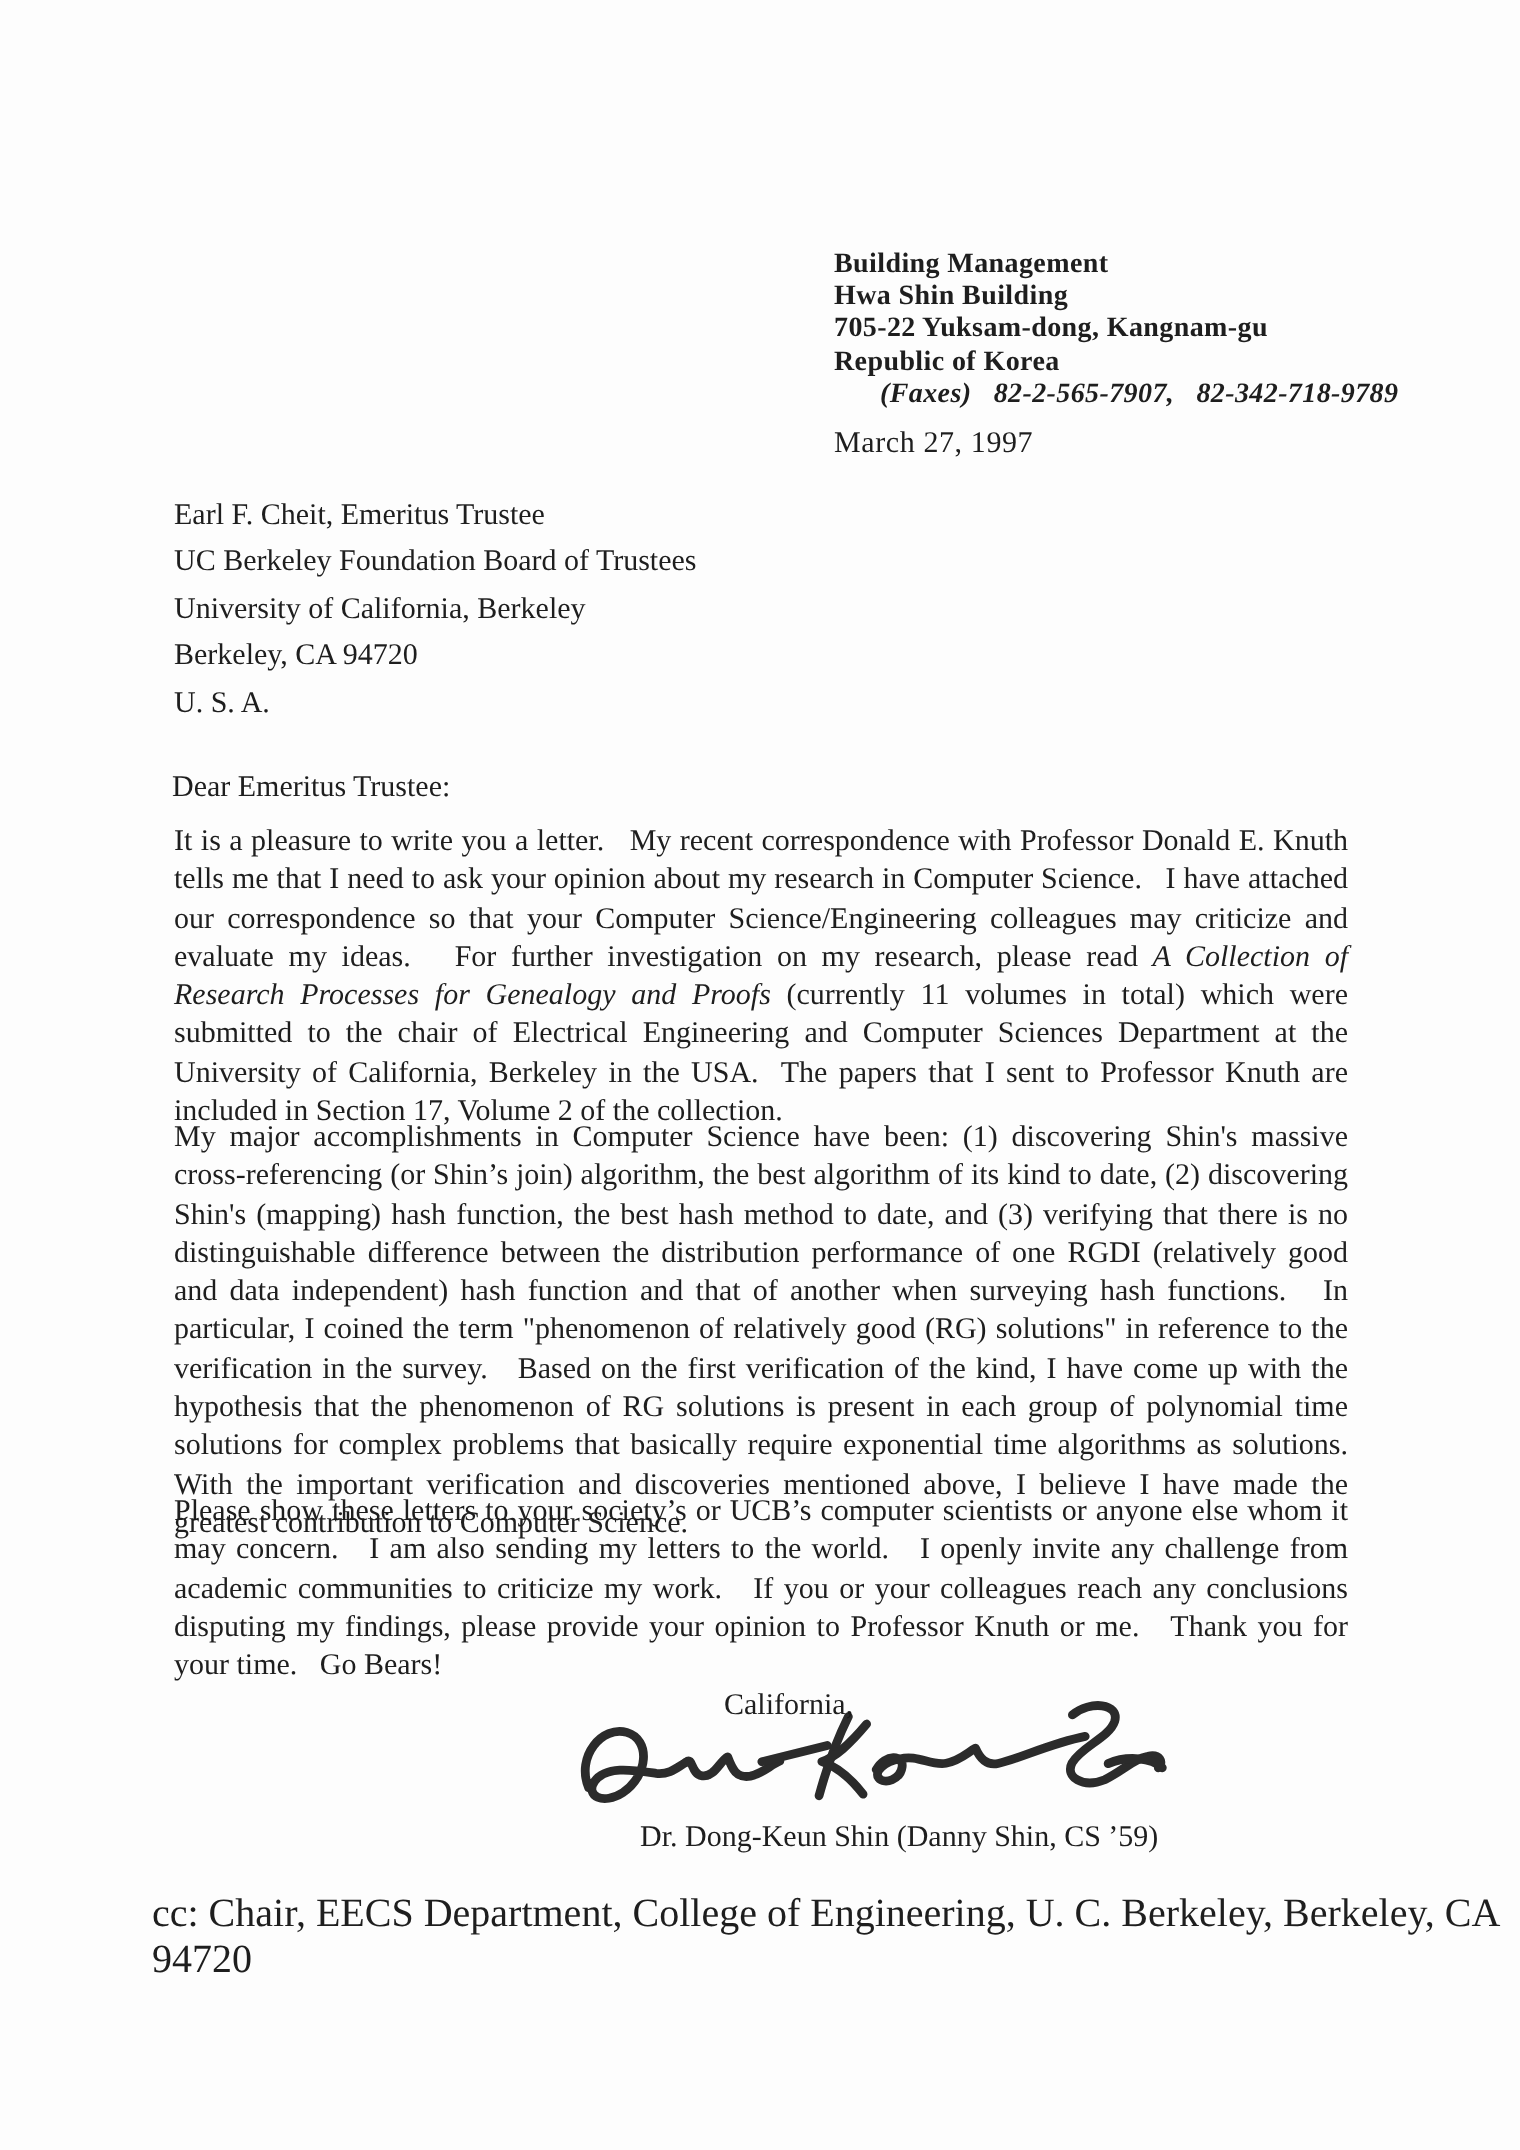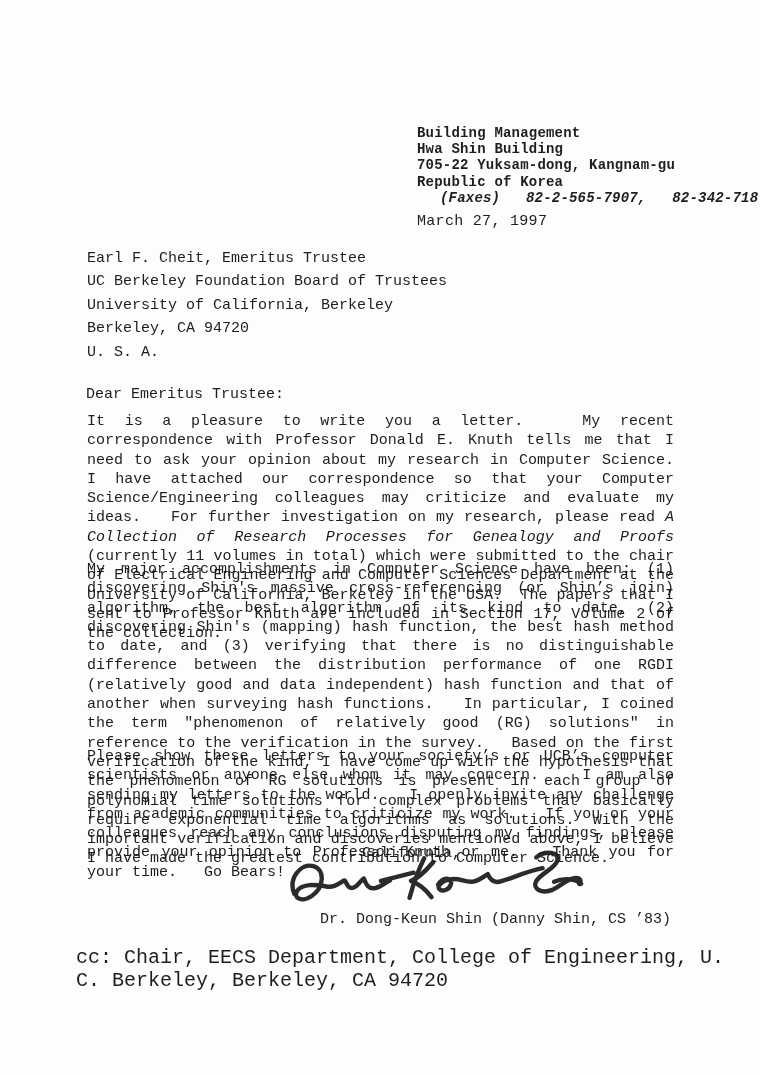--- a/index.html
+++ b/index.html
@@ -2,21 +2,21 @@
 <html><head>
 <meta charset="utf-8">
 <style>
   html, body { margin: 0; padding: 0; background: #ffffff; }
   .page {
     position: relative;
     width: 760px;
     height: 1075px;
     background: var(--paper, #fdfdfd);
     color: var(--ink, #1e1e1e);
-    font-family: Liberation Mono, monospace;
+    font-family: Liberation Serif, serif;
     overflow: hidden;
   }
   .letterhead {
     position: absolute;
     left: 417px;
     top: 125px;
     font-size: 14px;
     line-height: 16.2px;
     font-weight: 700;
     letter-spacing: 0.2px;
@@ -125,17 +125,17 @@
         <path d="M97 26 L130 19"></path>
         <path d="M141 5 C134 18 129 31 125 44"></path>
         <path d="M150 9 C141 19 134 25 127 27 C135 30 142 37 147 44"></path>
         <path d="M154 32 C159 24 168 25 167 31 C166 37 158 40 155 36 C153 33 158 28 166 27 C175 25 181 31 189 30 C196 29 200 25 204 23 C206 28 209 32 215 31 C226 29 241 22 259 19"></path>
         <path d="M253 8 C262 1 277 3 274 12 C271 20 257 24 252 32 C248 39 257 45 268 41 C277 37 283 31 290 30 C296 29 298 33 295 36"></path>
         <path d="M270 33 C280 29 292 31 297 36"></path>
       </g>
     </svg>
   </div>
 
-  <div class="typed-name">Dr. Dong-Keun Shin (Danny Shin, CS ’83)</div>
+  <div class="typed-name">Dr. Dong-Keun Shin (Danny Shin, CS ’59)</div>
 
   <div class="cc-line">cc: Chair, EECS Department, College of Engineering, U. C. Berkeley, Berkeley, CA 94720</div>
 
 </div>
 
 </body></html>

